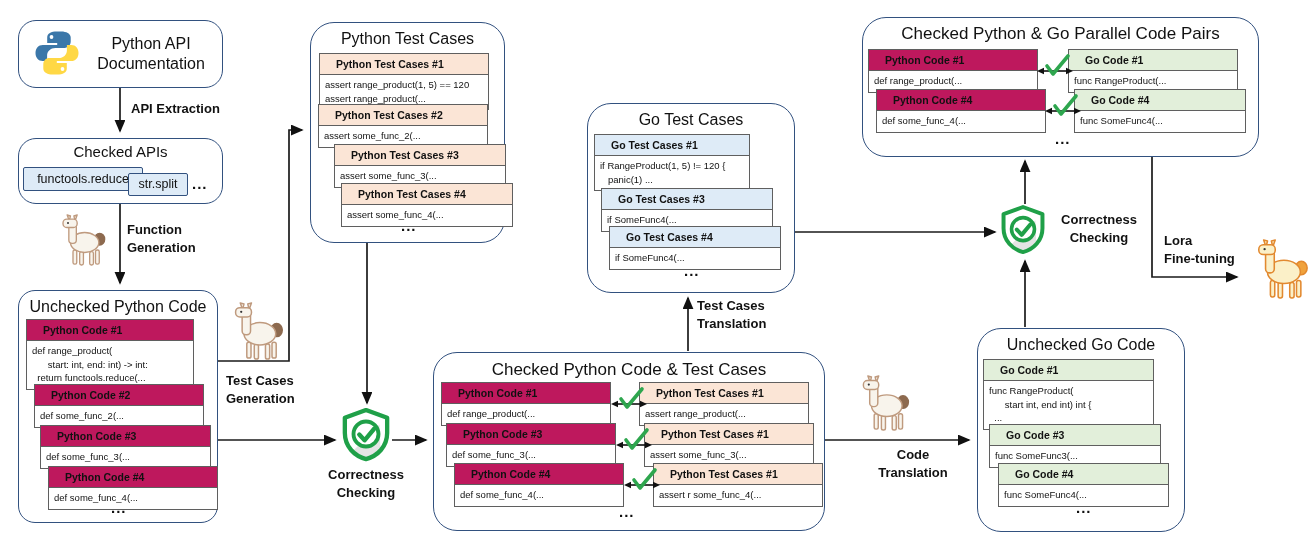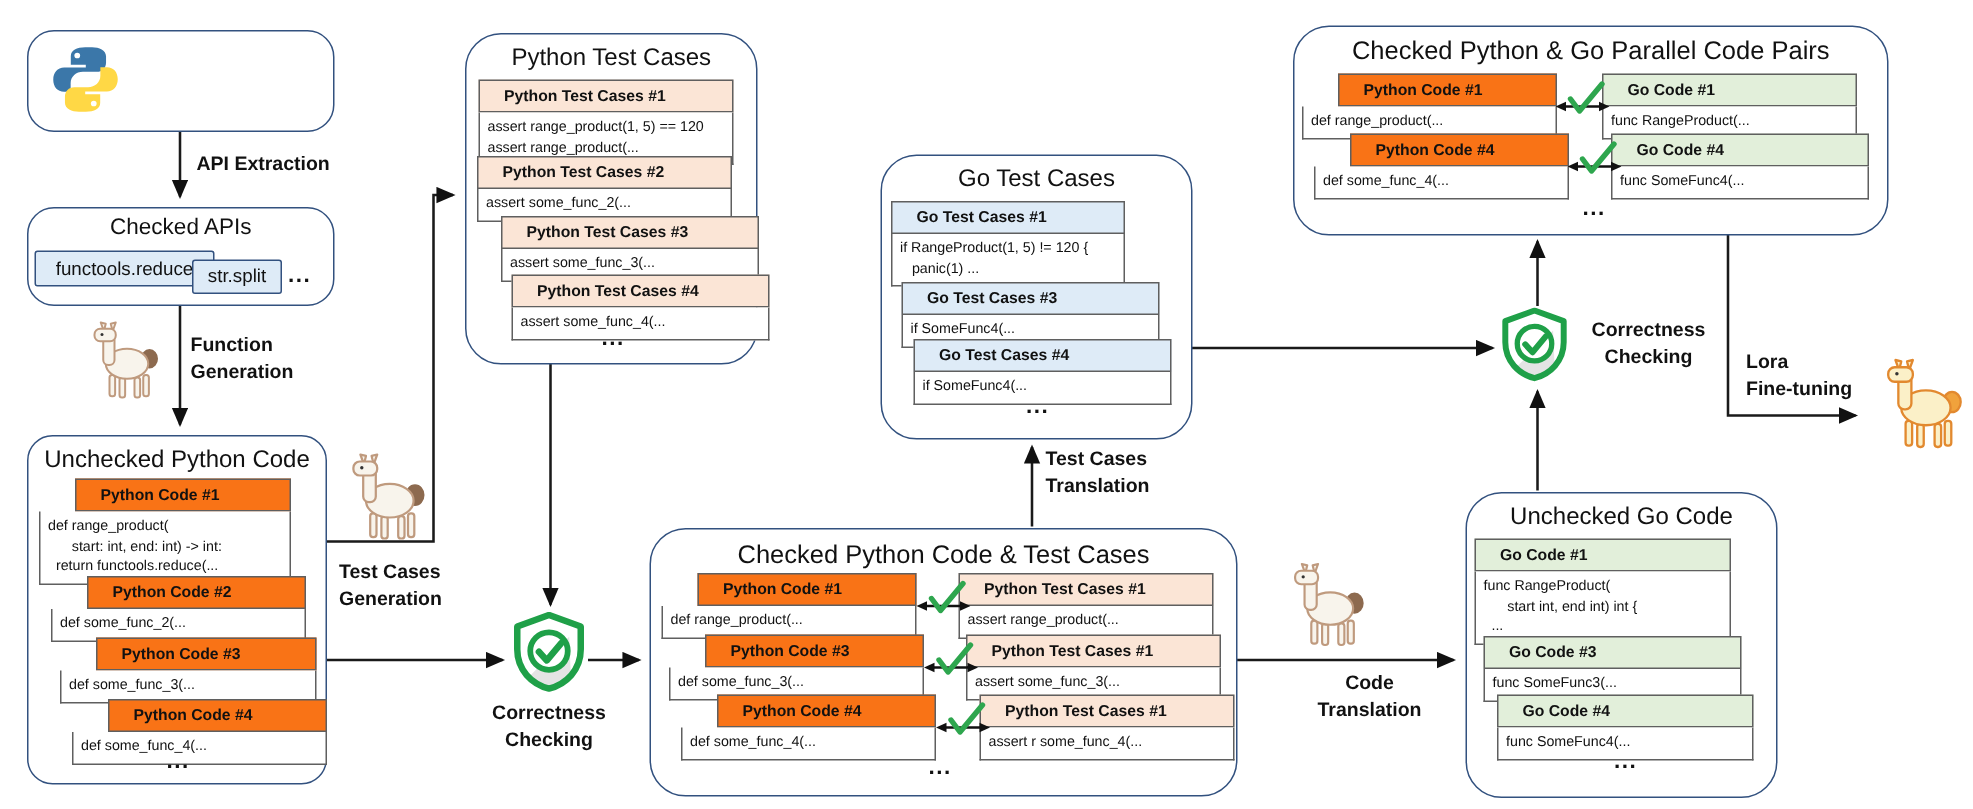--- a/index.html
+++ b/index.html
@@ -7,21 +7,21 @@
           font-family:"Liberation Sans",sans-serif;color:#111;overflow:hidden;}
   svg.arrows{position:absolute;left:0;top:0;z-index:1;}
   .rbox{position:absolute;background:#fff;border:1.6px solid #32517f;border-radius:24px;z-index:2;}
   .rbox.sm{border-radius:18px;}
   .box-title{position:absolute;left:0;right:0;top:7px;text-align:center;font-size:16px;color:#111;white-space:pre-line;}
   .card{position:absolute;z-index:3;}
   .card .hd{border:1px solid #5f5f5f;height:20px;line-height:20px;padding:0 16px;
             font-size:10.5px;font-weight:bold;white-space:nowrap;overflow:hidden;}
   .card .bd{border:1px solid #5f5f5f;border-top:none;background:#fff;padding:3px 5px 4px 5px;
             font-size:9.5px;line-height:13.5px;white-space:pre;overflow:hidden;}
-  .hd.py{background:#f97316;margin-left:24px;} .hd.pt{background:#FBE5D6;} .hd.gt{background:#DEEBF7;} .hd.gc{background:#E2EFDA;}
+  .hd.py{background:#be185d;} .hd.pt{background:#FBE5D6;} .hd.gt{background:#DEEBF7;} .hd.gc{background:#E2EFDA;}
   .more{position:absolute;font-size:15px;font-weight:bold;letter-spacing:1px;z-index:3;}
   .flabel{position:absolute;font-size:13px;font-weight:bold;line-height:18px;white-space:pre-line;z-index:4;}
   .flabel.ctr{text-align:center;}
   .chip{position:absolute;background:#DEEBF7;border:1.2px solid #32517f;border-radius:2px;
         font-size:12.5px;text-align:center;z-index:3;}
   .icon{position:absolute;z-index:4;}
   .titletext{position:absolute;font-size:16px;line-height:20px;text-align:center;white-space:pre-line;z-index:3;}
 </style>
 </head>
 <body>
@@ -50,20 +50,22 @@
     </g>
   </svg>
 
   <div class="rbox sm" style="left:18px;top:20px;width:203px;height:66px;">
     <svg class="icon" style="left:14px;top:8px;" width="48" height="48" viewBox="0 0 48 48">
       <path fill="#3B77A9" d="M23.8,2.5c-5.6,0-9.6,1.9-9.6,6v5.6h10v1.9H9.8c-4.5,0-7.3,3.4-7.3,8.1s2.8,8,7.2,8h4.4v-5.6 c0-4.4,3.6-7.6,8.2-7.6h9.2c3.7,0,6.2-2.6,6.2-6.3V8.5c0-4-4.6-6-9.3-6H23.8z"></path>
       <circle cx="18.5" cy="8" r="1.9" fill="#fff"></circle>
       <path fill="#FFD845" d="M24.2,45.5c5.6,0,9.6-1.9,9.6-6v-5.6h-10V32h14.4c4.5,0,7.3-3.4,7.3-8.1s-2.8-8-7.2-8h-4.4v5.6 c0,4.4-3.6,7.6-8.2,7.6h-9.2c-3.7,0-6.2,2.6-6.2,6.3v4.1c0,4,4.6,6,9.3,6H24.2z"></path>
       <circle cx="29.5" cy="40" r="1.9" fill="#fff"></circle>
     </svg>
+    <div class="titletext" style="left:66px;top:13px;width:132px;">Python API
+Documentation</div>
   </div>
 
   <div class="flabel" style="left:131px;top:100px;">API Extraction</div>
 
   <div class="rbox sm" style="left:18px;top:138px;width:203px;height:64px;">
     <div class="box-title" style="top:4px;font-size:15px;">Checked APIs</div>
     <div class="chip" style="left:4px;top:28px;width:118px;height:22px;line-height:22px;z-index:3;">functools.reduce</div>
     <div class="chip" style="left:109px;top:34px;width:58px;height:21px;line-height:21px;z-index:4;">str.split</div>
     <div class="more" style="left:173px;top:36px;">...</div>
   </div>

